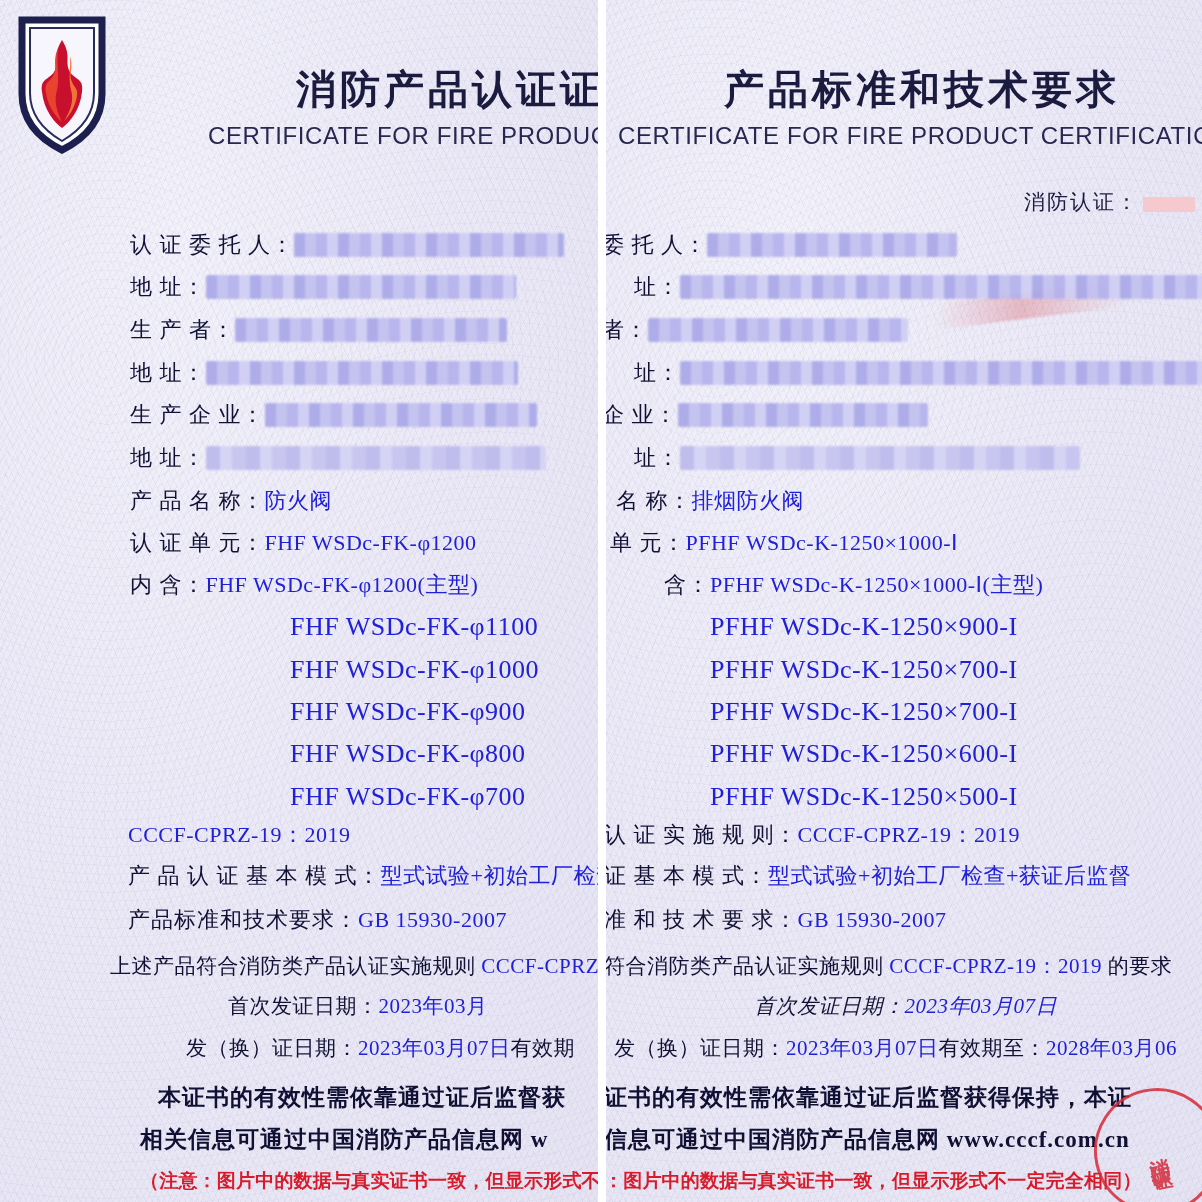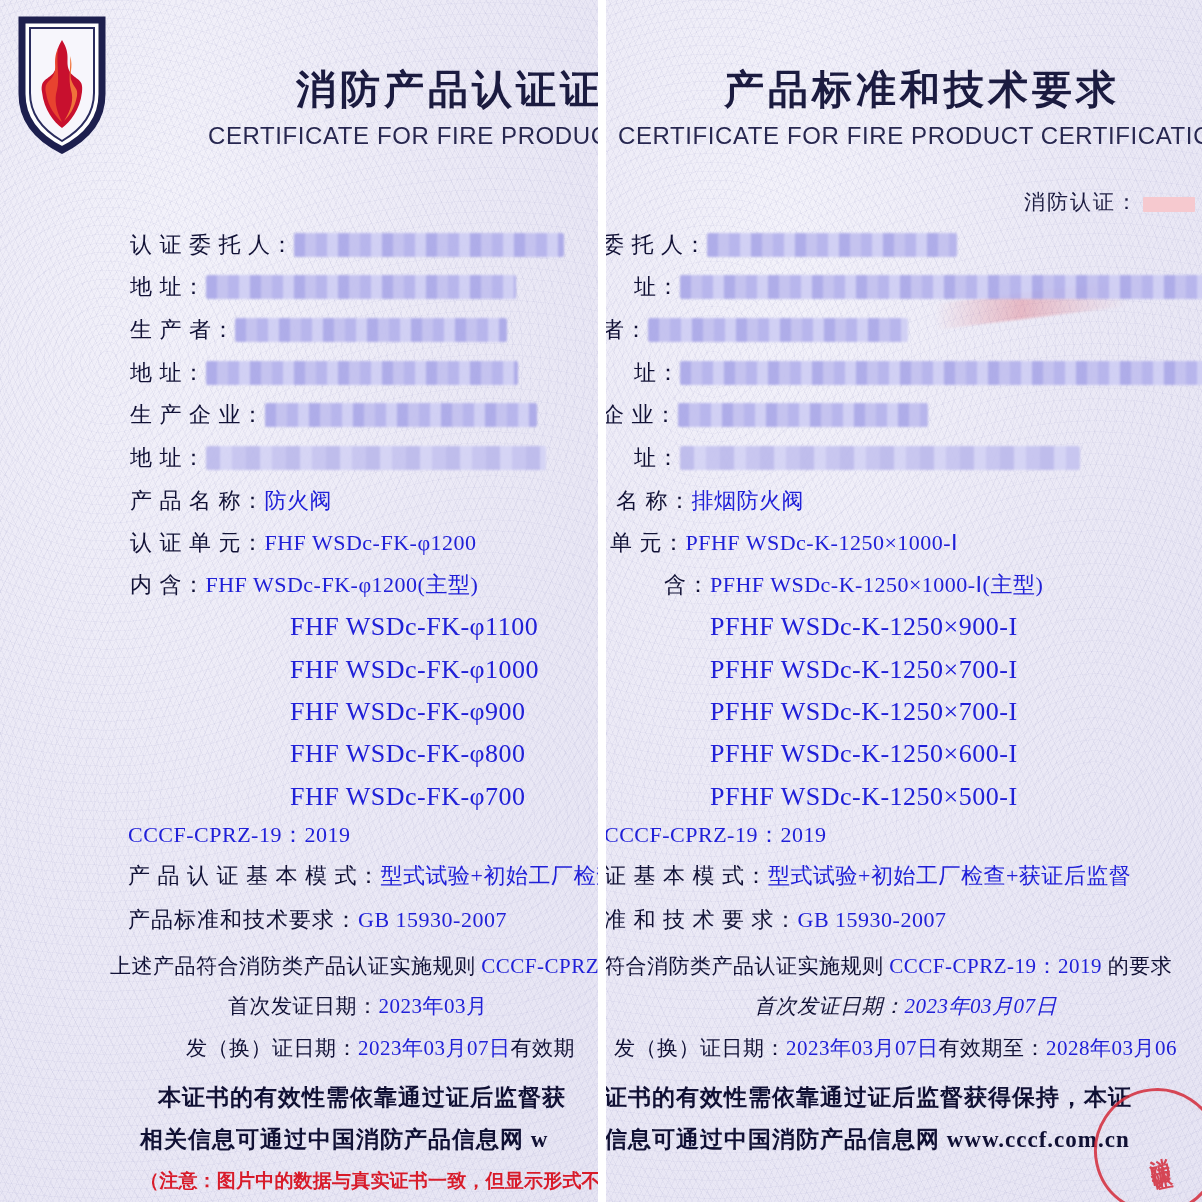--- a/index.html
+++ b/index.html
@@ -280,20 +280,21 @@
         <span class="value">PFHF WSDc-K-1250×1000-Ⅰ(主型)</span>
       </div>
 
       <div class="prod-line" style="left:104px;top:612px;">PFHF WSDc-K-1250×900-I</div>
       <div class="prod-line" style="left:104px;top:655px;">PFHF WSDc-K-1250×700-I</div>
       <div class="prod-line" style="left:104px;top:697px;">PFHF WSDc-K-1250×700-I</div>
       <div class="prod-line" style="left:104px;top:739px;">PFHF WSDc-K-1250×600-I</div>
       <div class="prod-line" style="left:104px;top:782px;">PFHF WSDc-K-1250×500-I</div>
 
       <div class="row" style="left:-2px;top:820px;">
+        <span class="label">认 证 实 施 规 则：</span>
         <span class="value">CCCF-CPRZ-19：2019</span>
       </div>
 
       <div class="row" style="left:-2px;top:861px;">
         <span class="label">证 基 本 模 式：</span>
         <span class="value">型式试验+初始工厂检查+获证后监督</span>
       </div>
 
       <div class="row" style="left:-2px;top:905px;">
         <span class="label">准 和 技 术 要 求：</span>
@@ -307,20 +308,21 @@
       <div class="stmt" style="left:148px;top:992px;font-style:italic;">
         <span>首次发证日期：</span><span class="b">2023年03月07日</span>
       </div>
 
       <div class="stmt" style="left:8px;top:1034px;">
         <span>发（换）证日期：</span><span class="b">2023年03月07日</span><span>有效期至：</span><span class="b">2028年03月06</span>
       </div>
 
       <div class="strong" style="left:-2px;top:1124px;">信息可通过中国消防产品信息网 www.cccf.com.cn</div>
       <div class="strong" style="left:-2px;top:1082px;">证书的有效性需依靠通过证后监督获得保持，本证</div>
+      <div class="note" style="left:-2px;top:1168px;">：图片中的数据与真实证书一致，但显示形式不一定完全相同）</div>
 
       <div class="seal">
         <span>消防认证</span>
       </div>
     </div>
   </div>
 
   <div class="gap"></div>
 </div>
 

